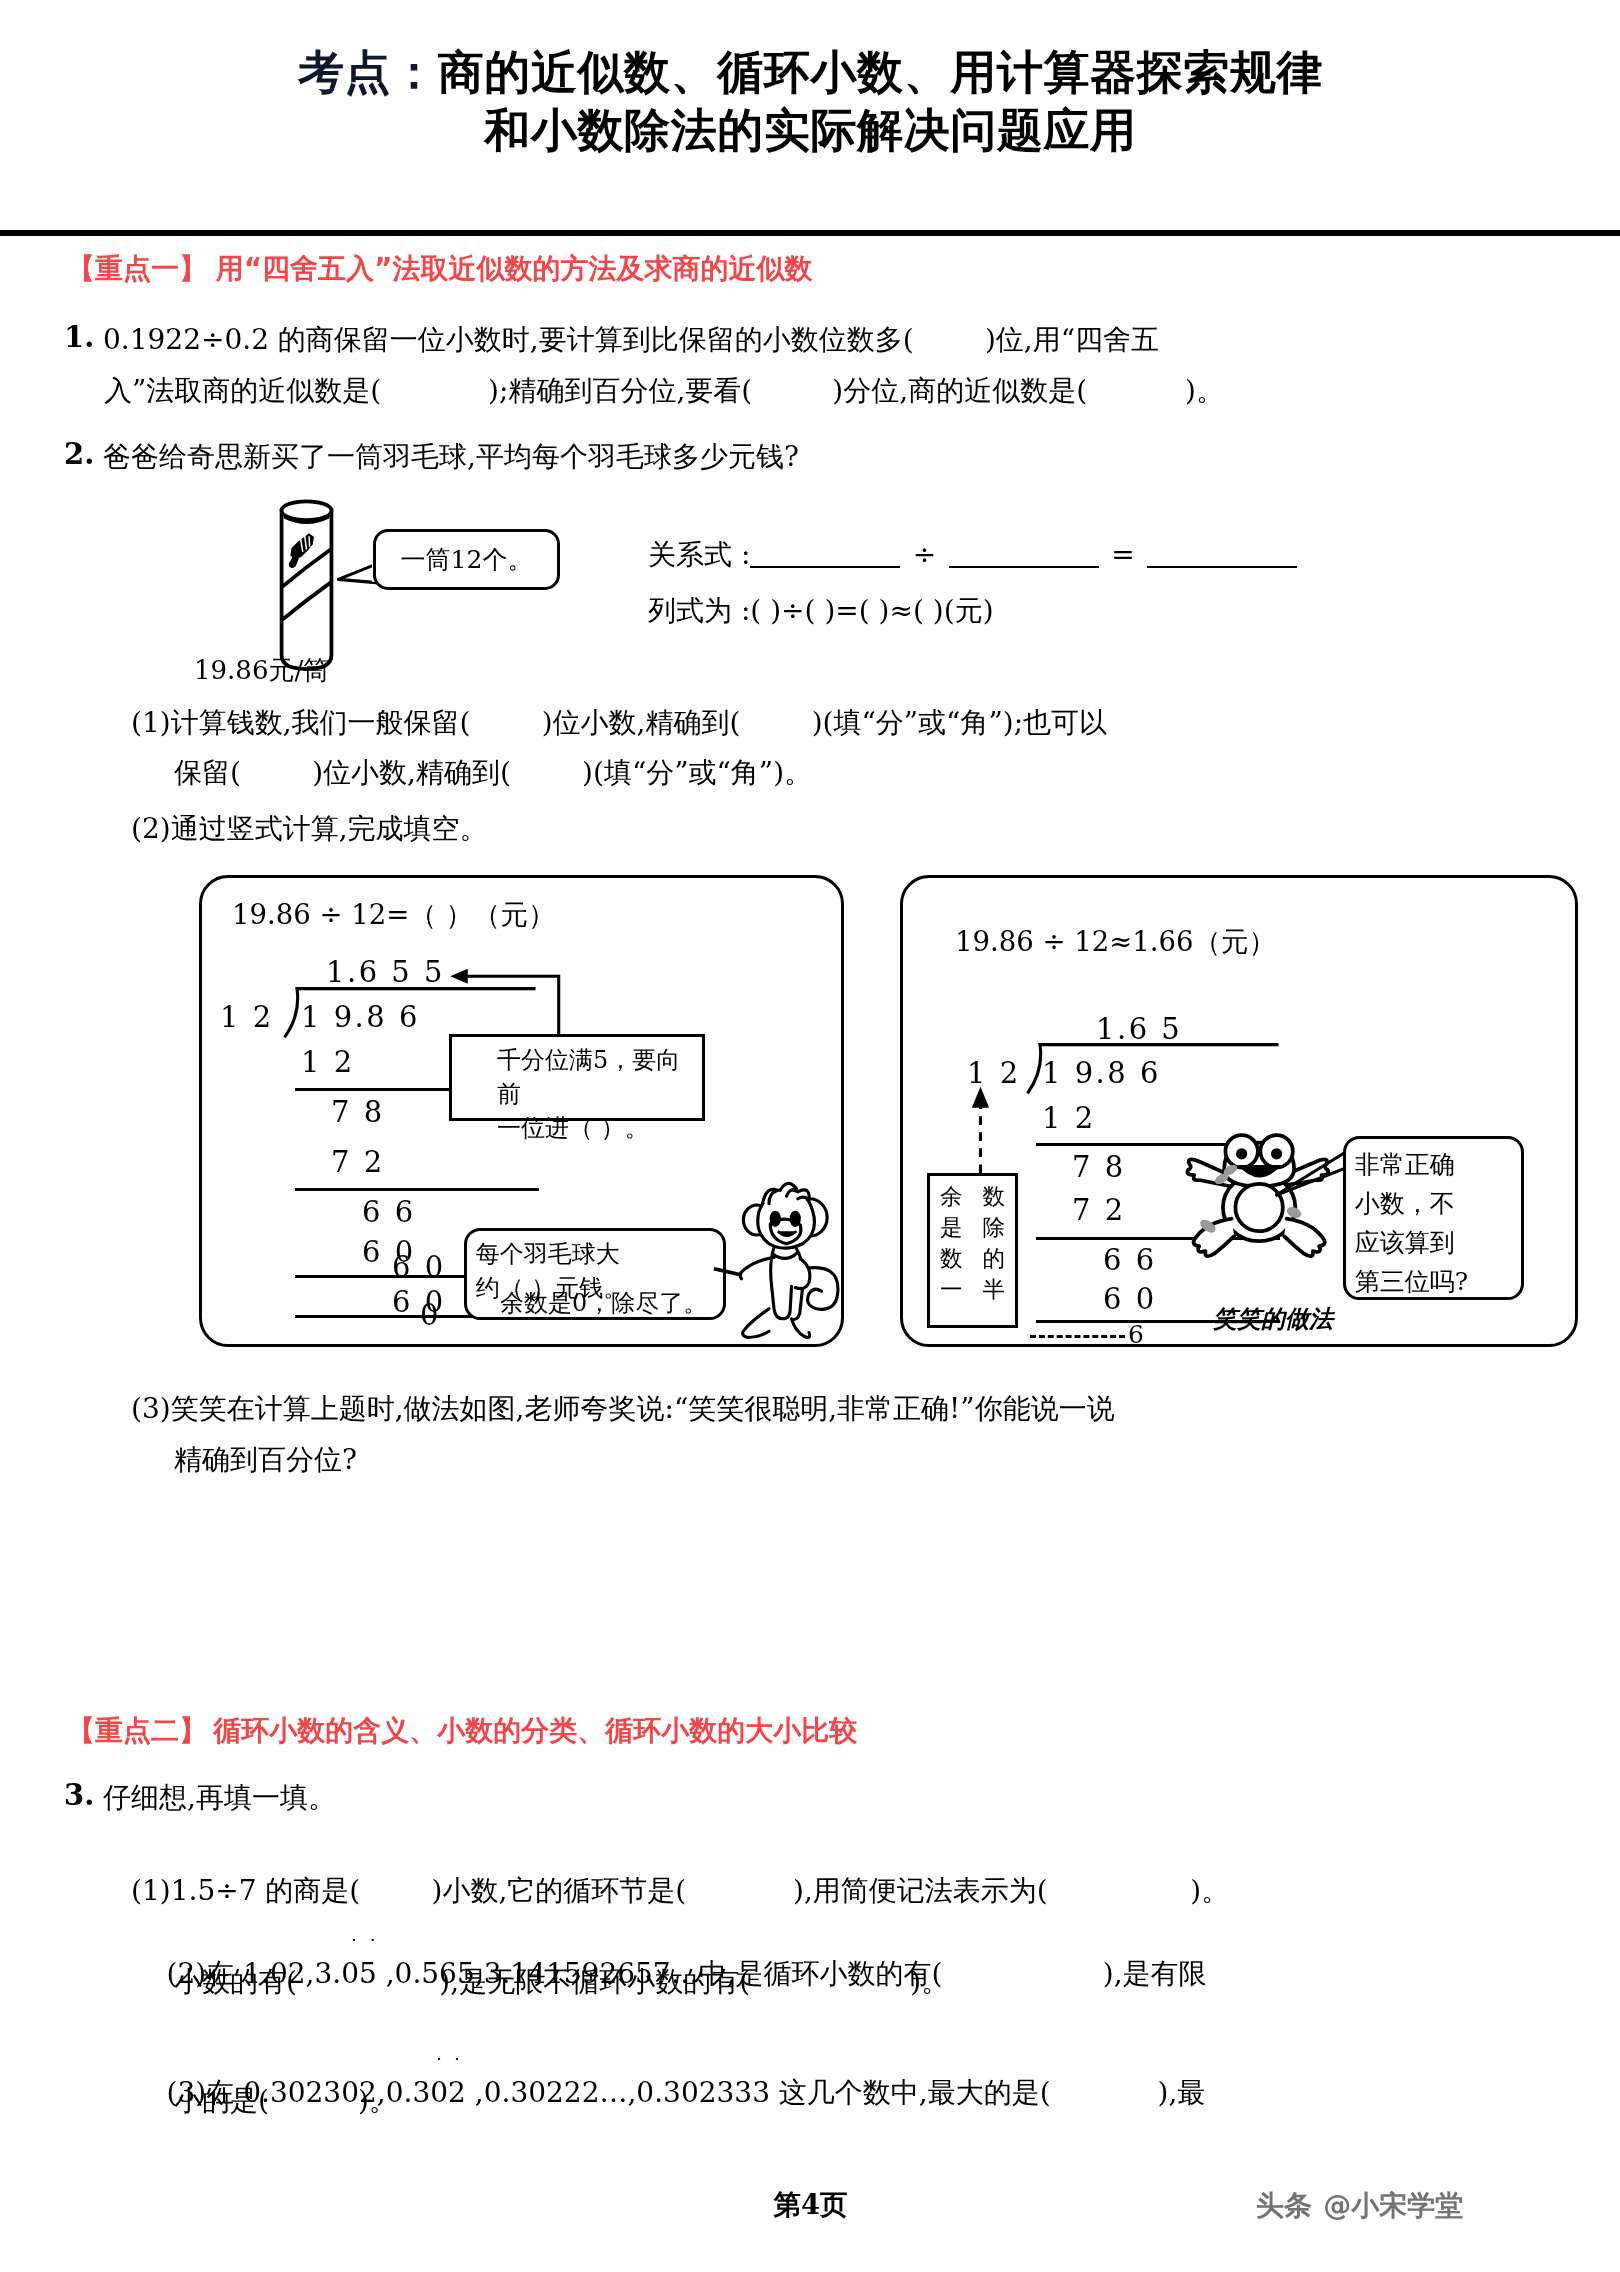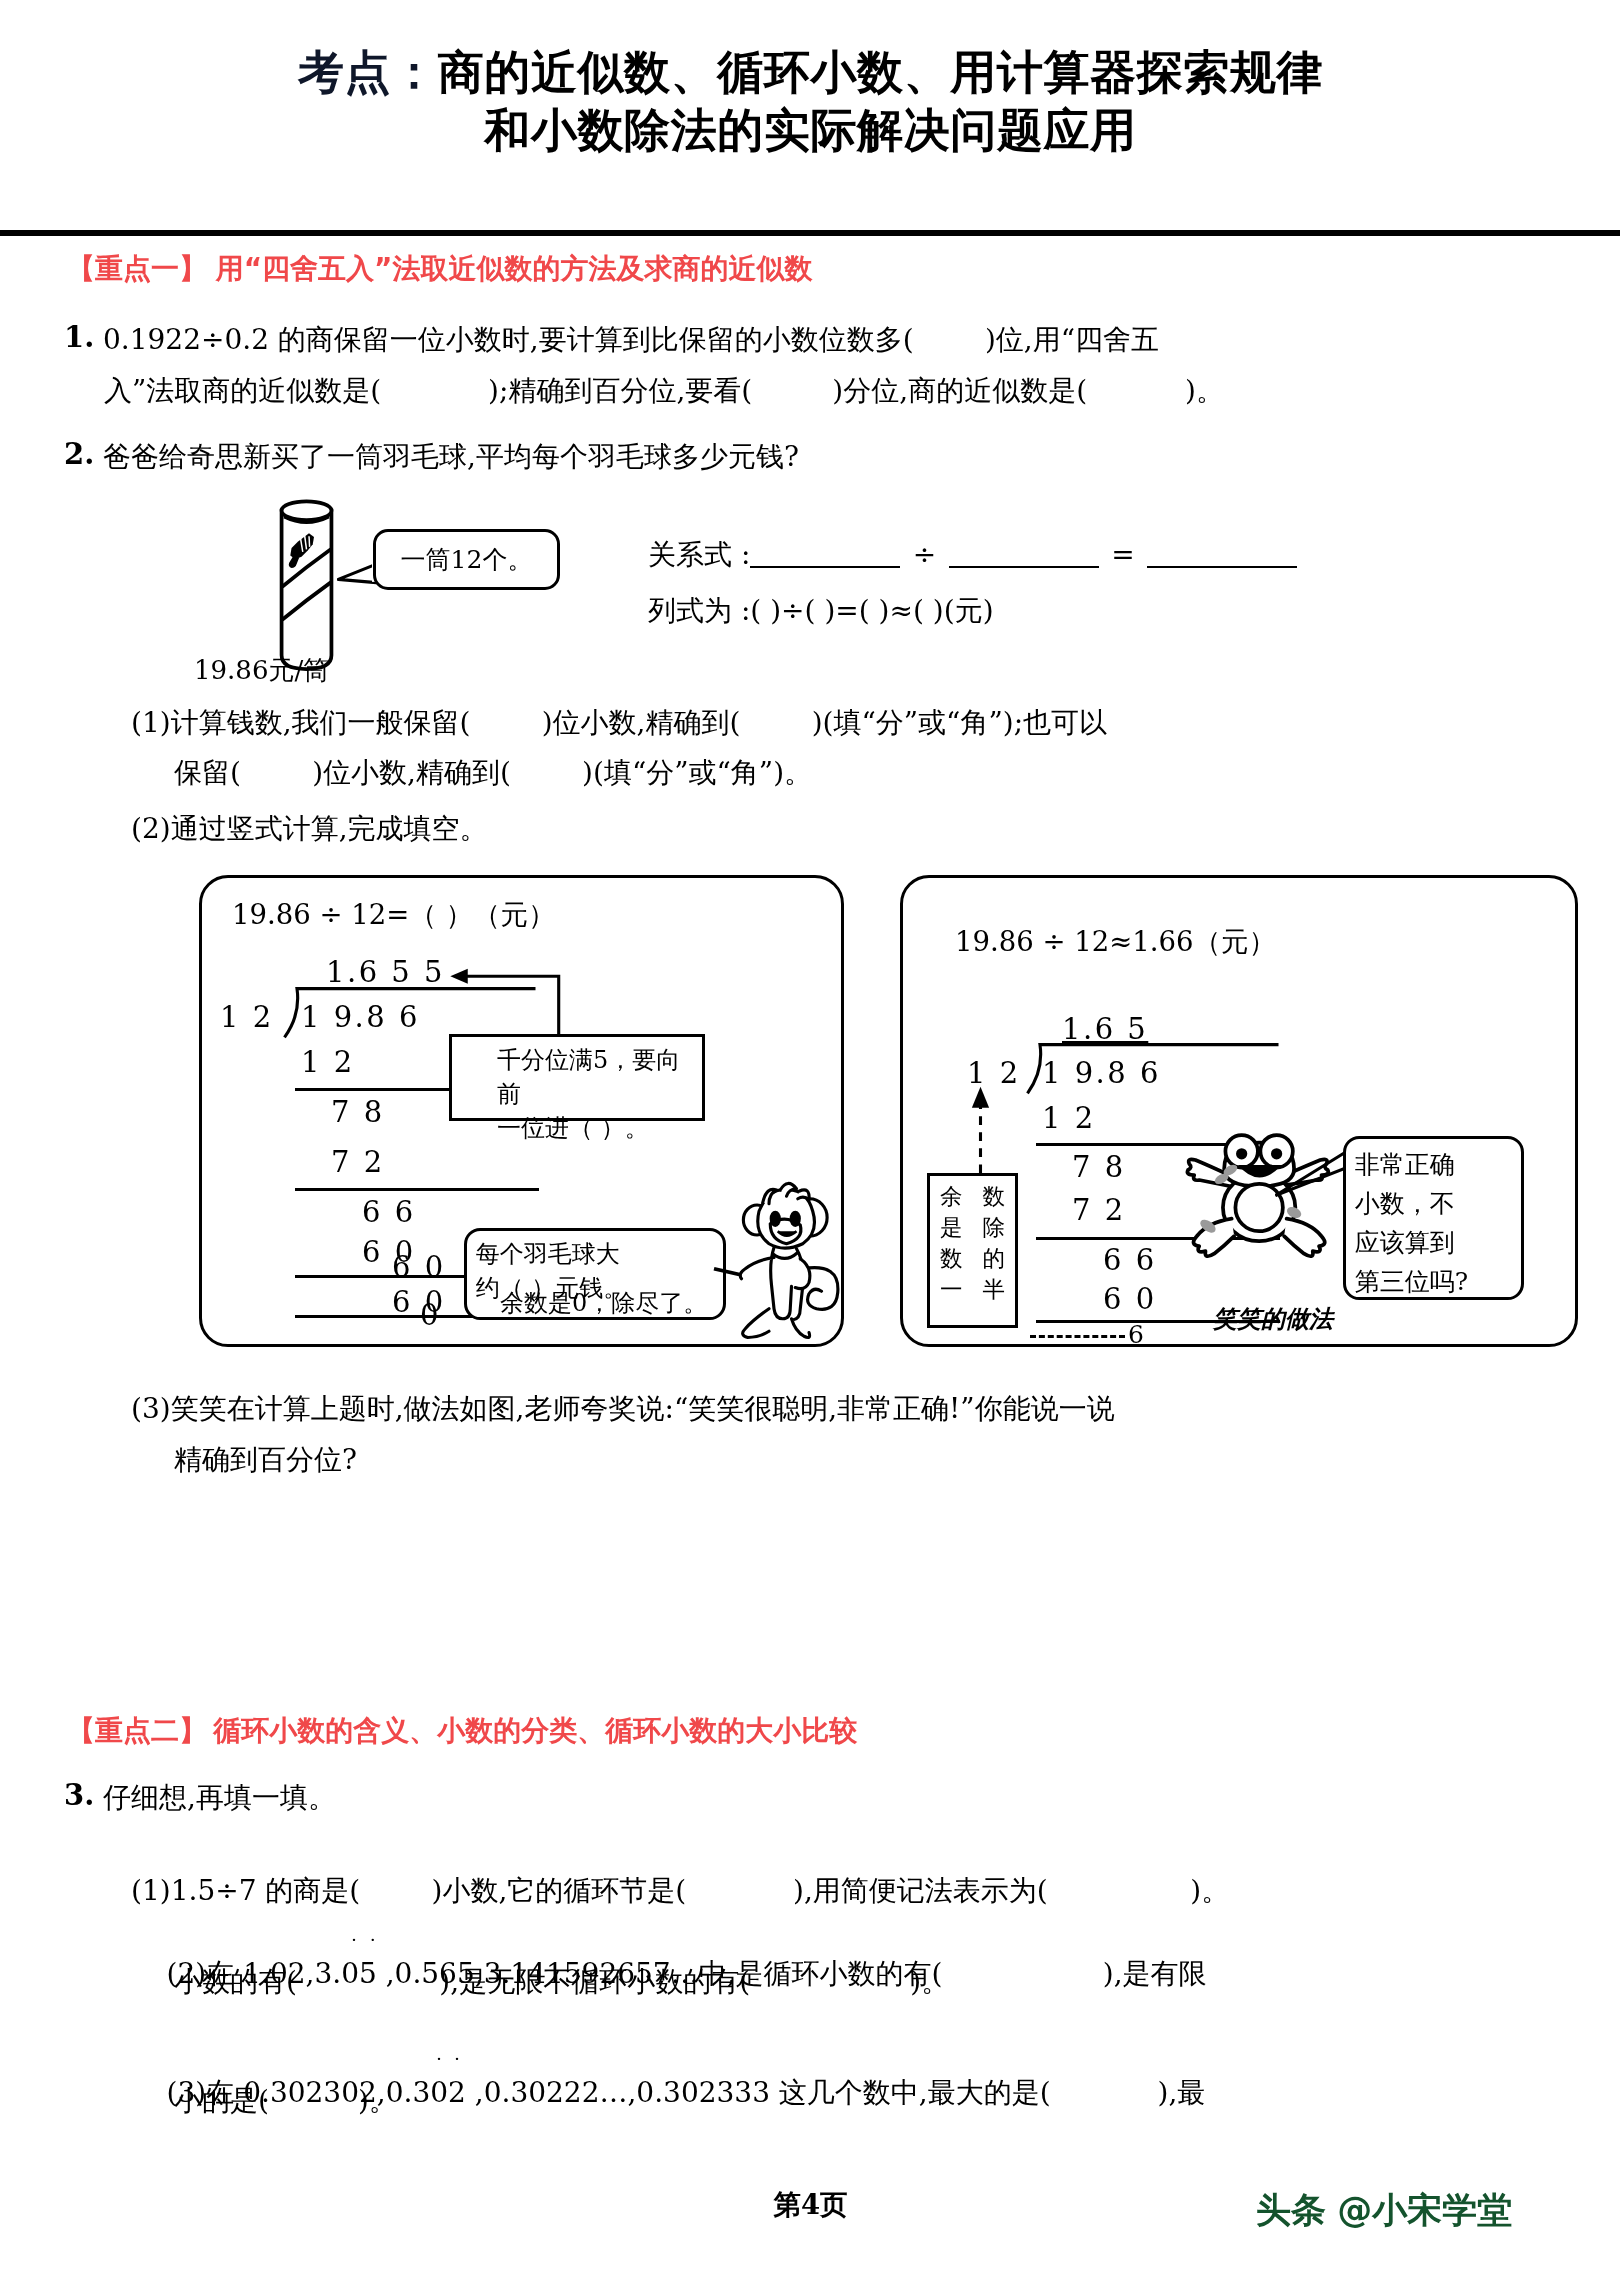--- a/index.html
+++ b/index.html
@@ -132,21 +132,21 @@
 
   
   .footer-page{
     position:absolute;left:0;top:2187px;width:1621px;text-align:center;
     font-family:"DejaVu Serif","Liberation Serif",serif;
     font-size:27.5px;font-weight:bold;
   }
   .watermark{
     position:absolute;left:1256px;top:2187px;
     font-family:"DejaVu Sans","Liberation Sans",sans-serif;
-    font-size:35px;font-weight:bold;color:#14532d;
+    font-size:28px;font-weight:bold;color:#737373;
     white-space:nowrap;
   }
   .wm-at{font-weight:bold;}
 
   
   .rep{position:relative;display:inline-block;}
   .rep .dot{
     position:absolute;top:-13.7px;left:50%;transform:translateX(-50%);
     font-size:21px;line-height:1;
   }
@@ -301,21 +301,21 @@
       <path d="M52,160 L8,150" stroke="#000" stroke-width="6"></path>
     </svg>
   </div>
 
   <div class="note" style="left:500px;top:1287px;">余数是0，除尽了。</div>
 
   <div class="divbox" style="left:900px;top:875px;width:672px;height:466px;"></div>
 
   <div class="dv-eq" style="left:955px;top:924px;">19.86 ÷ 12≈1.66（元）</div>
 
-  <div class="dnum" style="left:1062px;top:1012px;text-decoration:underline;">1.6 5</div>
+  <div class="dnum" style="left:1096px;top:1012px;">1.6 5</div>
 
   <div class="dnum" style="left:967px;top:1056px;">1 2</div>
 
   <div style="position:absolute;left:1025px;top:1042px;">
     <svg width="256" height="54" viewBox="0 0 410 86">
       <path d="M4,82 Q30,46 24,4 L406,4" fill="none" stroke="#000" stroke-width="5"></path>
     </svg>
   </div>
   <div class="dnum" style="left:1042px;top:1056px;">1 9.8 6</div>
 

